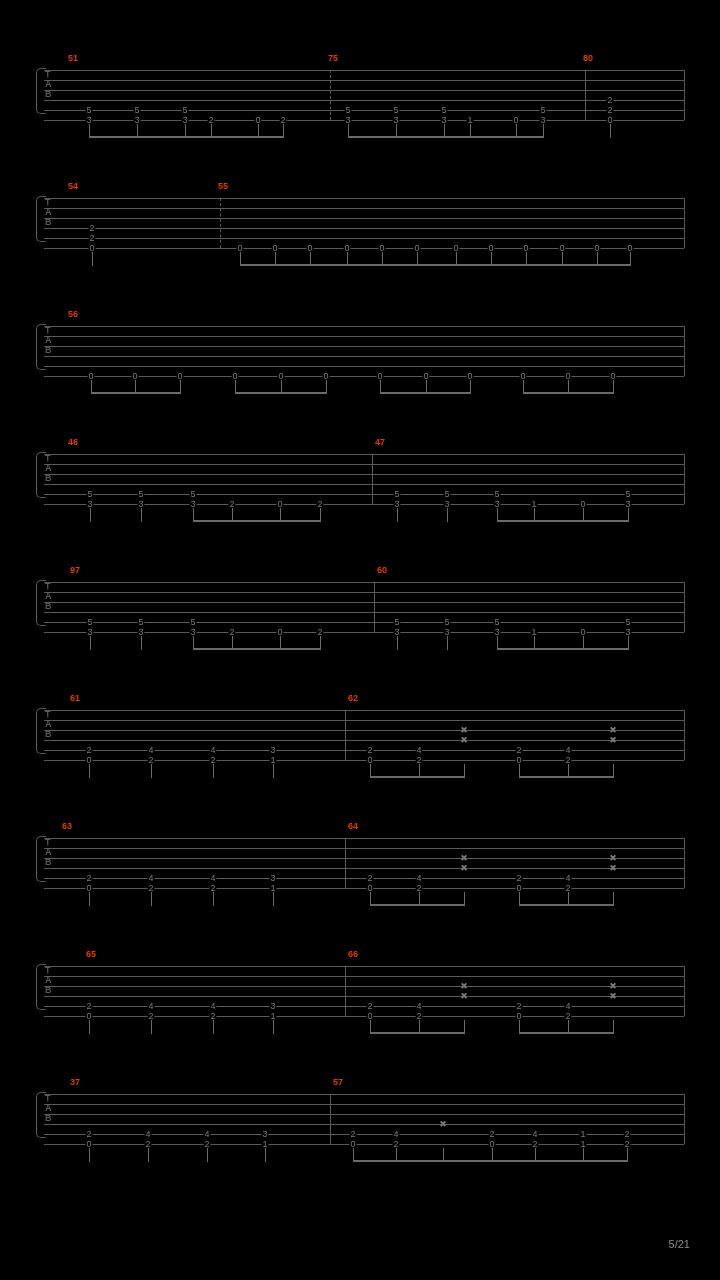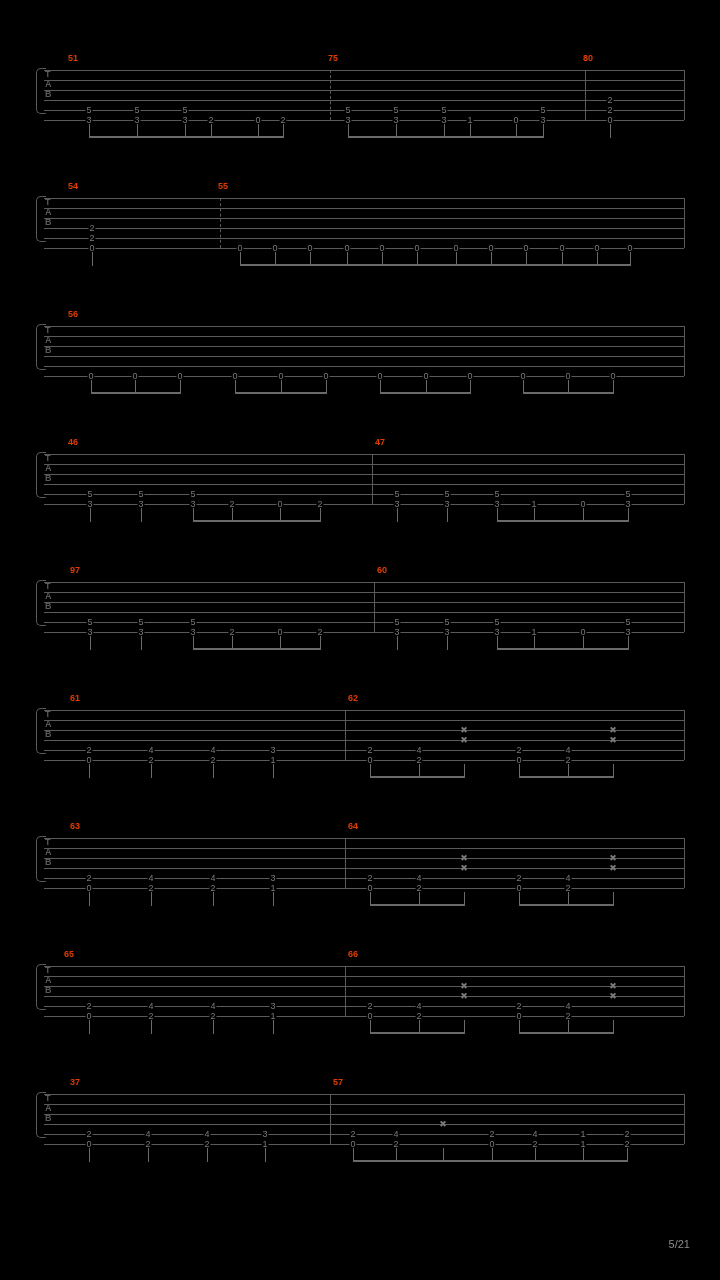--- a/index.html
+++ b/index.html
@@ -453,21 +453,21 @@
         <div class="line" style="top: 0px;"></div>
         <div class="line" style="top: 10px;"></div>
         <div class="line" style="top: 20px;"></div>
         <div class="line" style="top: 30px;"></div>
         <div class="line" style="top: 40px;"></div>
         <div class="line" style="top: 50px;"></div>
       </div>
       <div class="tabletter" style="top: 26px;">T</div>
       <div class="tabletter" style="top: 36px;">A</div>
       <div class="tabletter" style="top: 46px;">B</div>
-      <div class="measure-num" style="left: 70px; top: 10px;">63</div>
+      <div class="measure-num" style="left: 62px; top: 10px;">63</div>
       <div class="measure-num" style="left: 348px; top: 10px;">64</div>
       <div class="barline" style="left: 345px; top: 26px; height: 50px;"></div>
       <div class="barline" style="left: 684px; top: 26px; height: 50px;"></div>
       <div class="note" style="left: 89px; top: 66px;">2</div>
       <div class="note" style="left: 89px; top: 76px;">0</div>
       <div class="note" style="left: 151px; top: 66px;">4</div>
       <div class="note" style="left: 151px; top: 76px;">2</div>
       <div class="note" style="left: 213px; top: 66px;">4</div>
       <div class="note" style="left: 213px; top: 76px;">2</div>
       <div class="note" style="left: 273px; top: 66px;">3</div>
@@ -505,21 +505,21 @@
         <div class="line" style="top: 0px;"></div>
         <div class="line" style="top: 10px;"></div>
         <div class="line" style="top: 20px;"></div>
         <div class="line" style="top: 30px;"></div>
         <div class="line" style="top: 40px;"></div>
         <div class="line" style="top: 50px;"></div>
       </div>
       <div class="tabletter" style="top: 26px;">T</div>
       <div class="tabletter" style="top: 36px;">A</div>
       <div class="tabletter" style="top: 46px;">B</div>
-      <div class="measure-num" style="left: 64px; top: 10px;">65</div>
+      <div class="measure-num" style="left: 86px; top: 10px;">65</div>
       <div class="measure-num" style="left: 348px; top: 10px;">66</div>
       <div class="barline" style="left: 345px; top: 26px; height: 50px;"></div>
       <div class="barline" style="left: 684px; top: 26px; height: 50px;"></div>
       <div class="note" style="left: 89px; top: 66px;">2</div>
       <div class="note" style="left: 89px; top: 76px;">0</div>
       <div class="note" style="left: 151px; top: 66px;">4</div>
       <div class="note" style="left: 151px; top: 76px;">2</div>
       <div class="note" style="left: 213px; top: 66px;">4</div>
       <div class="note" style="left: 213px; top: 76px;">2</div>
       <div class="note" style="left: 273px; top: 66px;">3</div>

